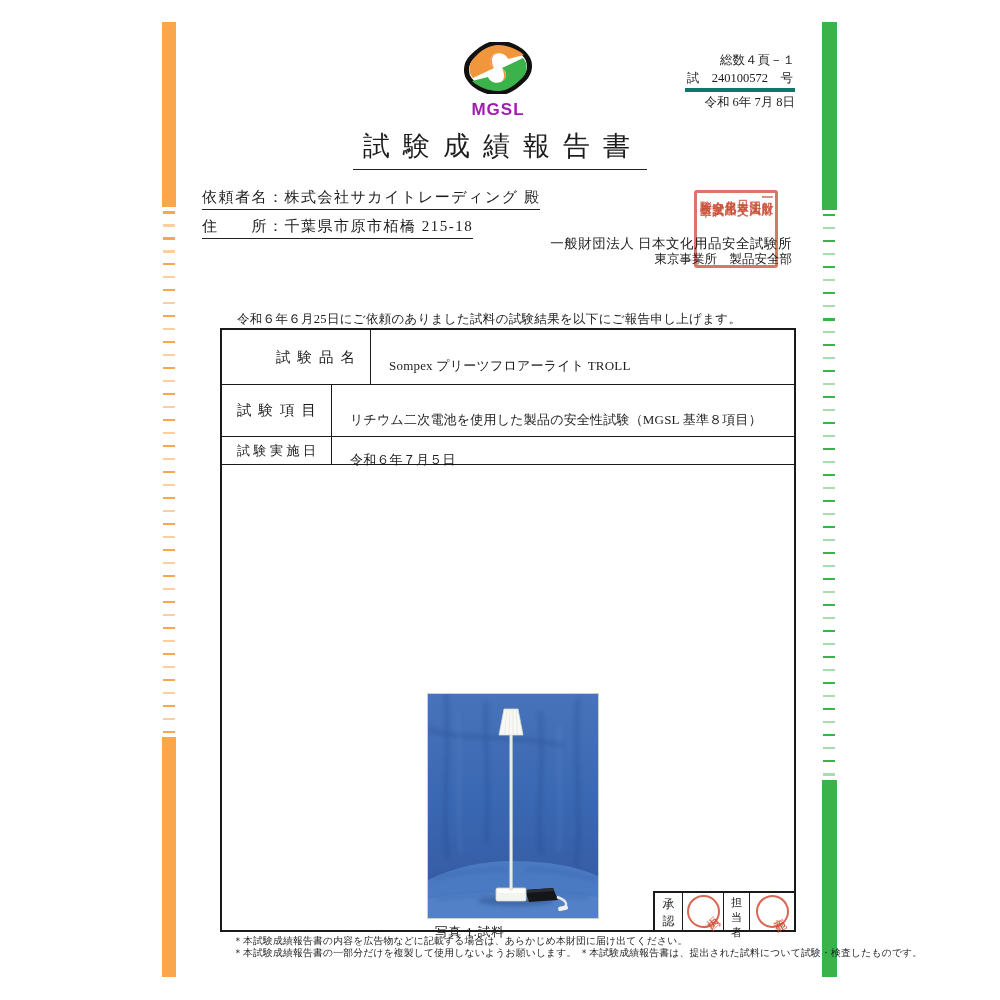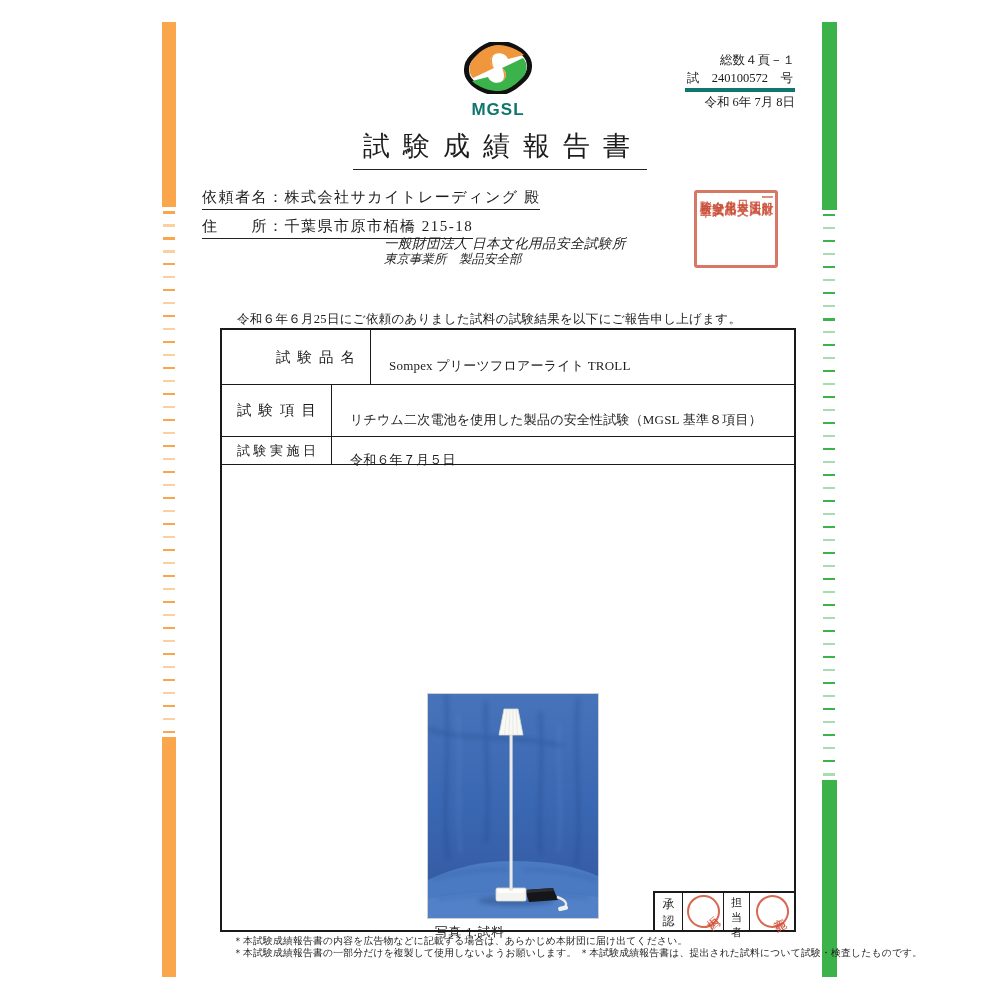--- a/index.html
+++ b/index.html
@@ -25,38 +25,38 @@
   .rail-right .rail-solid { background:#3cb34a; }
   .rail-right .rail-dash  {
     background:repeating-linear-gradient(to bottom,
       #3cb34a 0px,#3cb34a 2.5px,transparent 2.5px,transparent 13px,
       #a9dcaf 13px,#a9dcaf 15.5px,transparent 15.5px,transparent 26px);
   }
 
   
   .logo-wrap { left:458px; top:42px; width:80px; text-align:center; }
   .logo-text { font-family:"Liberation Sans","DejaVu Sans",sans-serif;
-               font-weight:bold; font-size:17px; letter-spacing:1px; color:#0f766e; margin-top:2px; }
+               font-weight:bold; font-size:17px; letter-spacing:1px; color:#a21caf; margin-top:2px; }
 
   
   .hdr-right { right:205px; top:52px; width:180px; text-align:right; font-size:12.5px; line-height:1.3; }
   .hdr-right .u { display:inline-block; border-bottom:4px solid #0f766e; padding:0 2px 1px 2px;text-align:center; }
   .hdr-line { margin-bottom:2px; }
 
   
   .title { left:50%; top:128px; transform:translateX(-50%);
            font-size:27px; letter-spacing:13px; white-space:nowrap;
            border-bottom:1.5px solid #222; padding:0 4px 5px 10px; }
 
   
   .client-line { left:202px; font-size:15px; letter-spacing:1.5px;
                  border-bottom:1px solid #222; padding-bottom:2px; white-space:pre; }
 
   
-  .lab { right:216px; top:236px; width:400px; line-height:1.22;font-style:italic; }
+  .lab { right:208px; top:236px; width:400px; text-align:right; line-height:1.22; }
   .lab-name   { font-size:13.5px; letter-spacing:.5px; }
   .lab-office { font-size:12.5px; }
   .lab-small  { font-size:11.5px; }
 
   
   .seal-square { left:694px; top:190px; width:84px; height:78px;
     border:3px solid rgba(201,74,51,.75); border-radius:3px;
     display:flex; flex-direction:row-reverse; justify-content:space-around;
     padding:2px; mix-blend-mode:multiply; pointer-events:none; }
   .seal-col { writing-mode:vertical-rl; font-size:11.5px; line-height:1;

